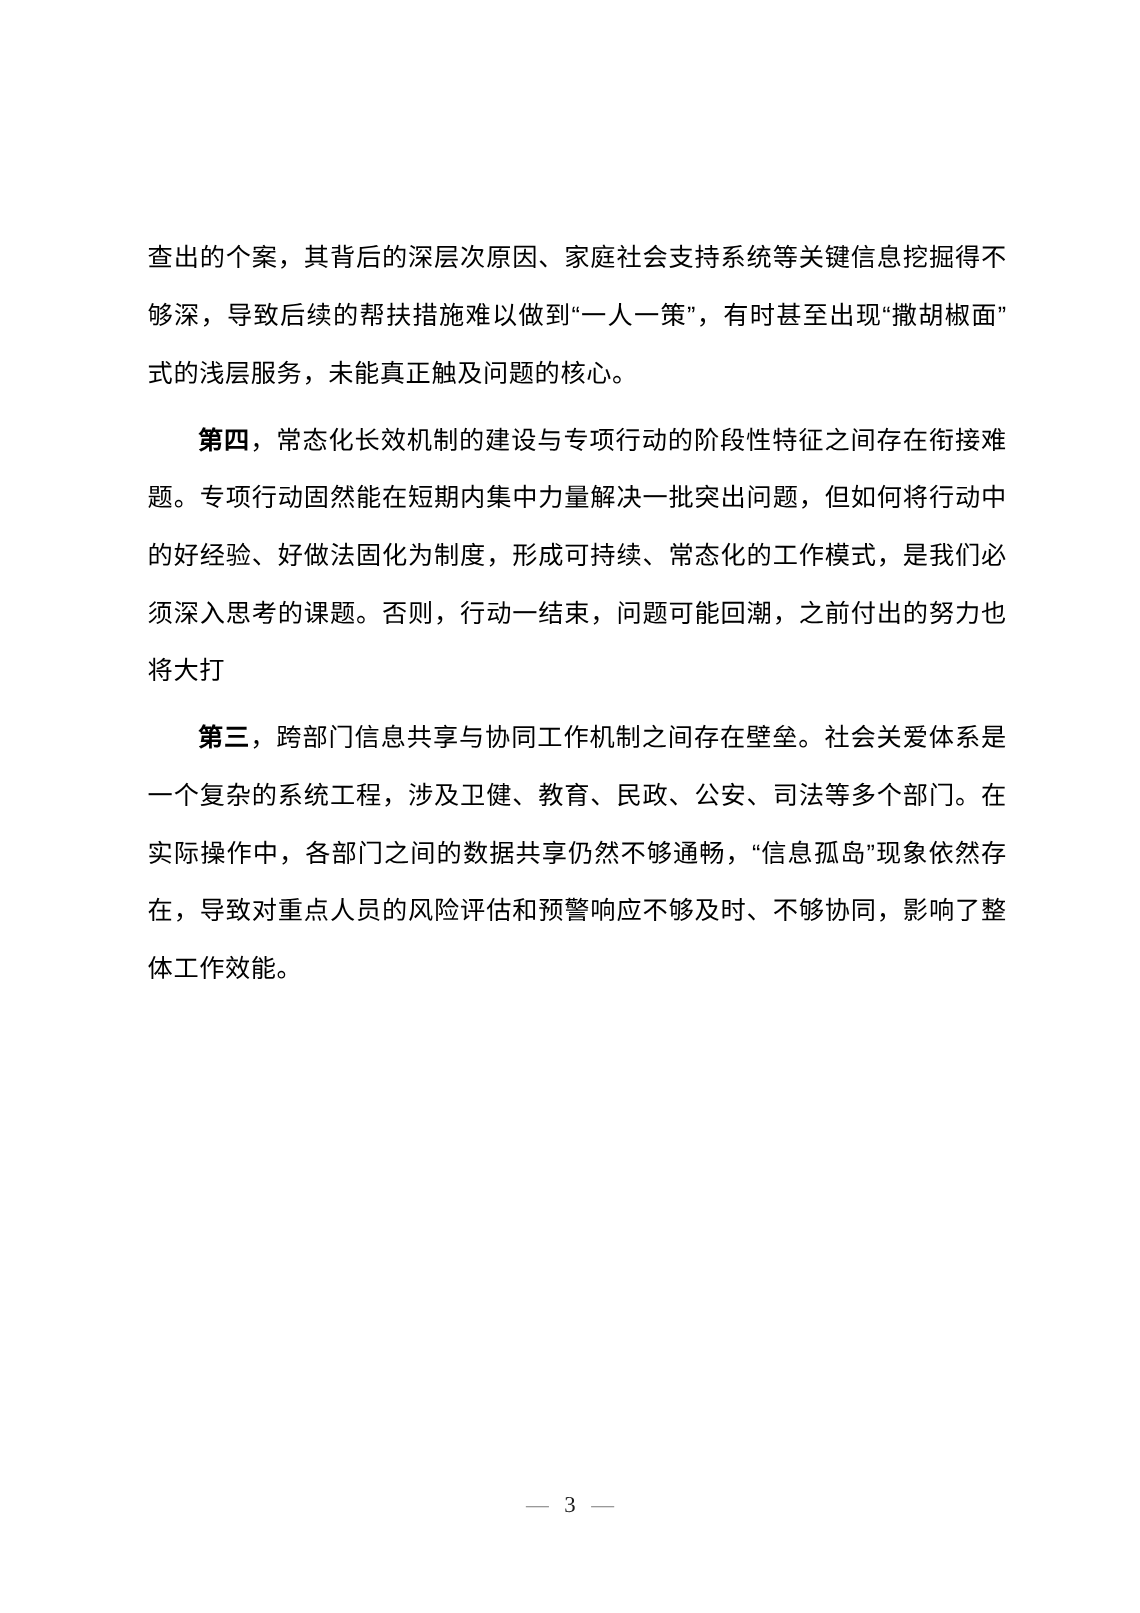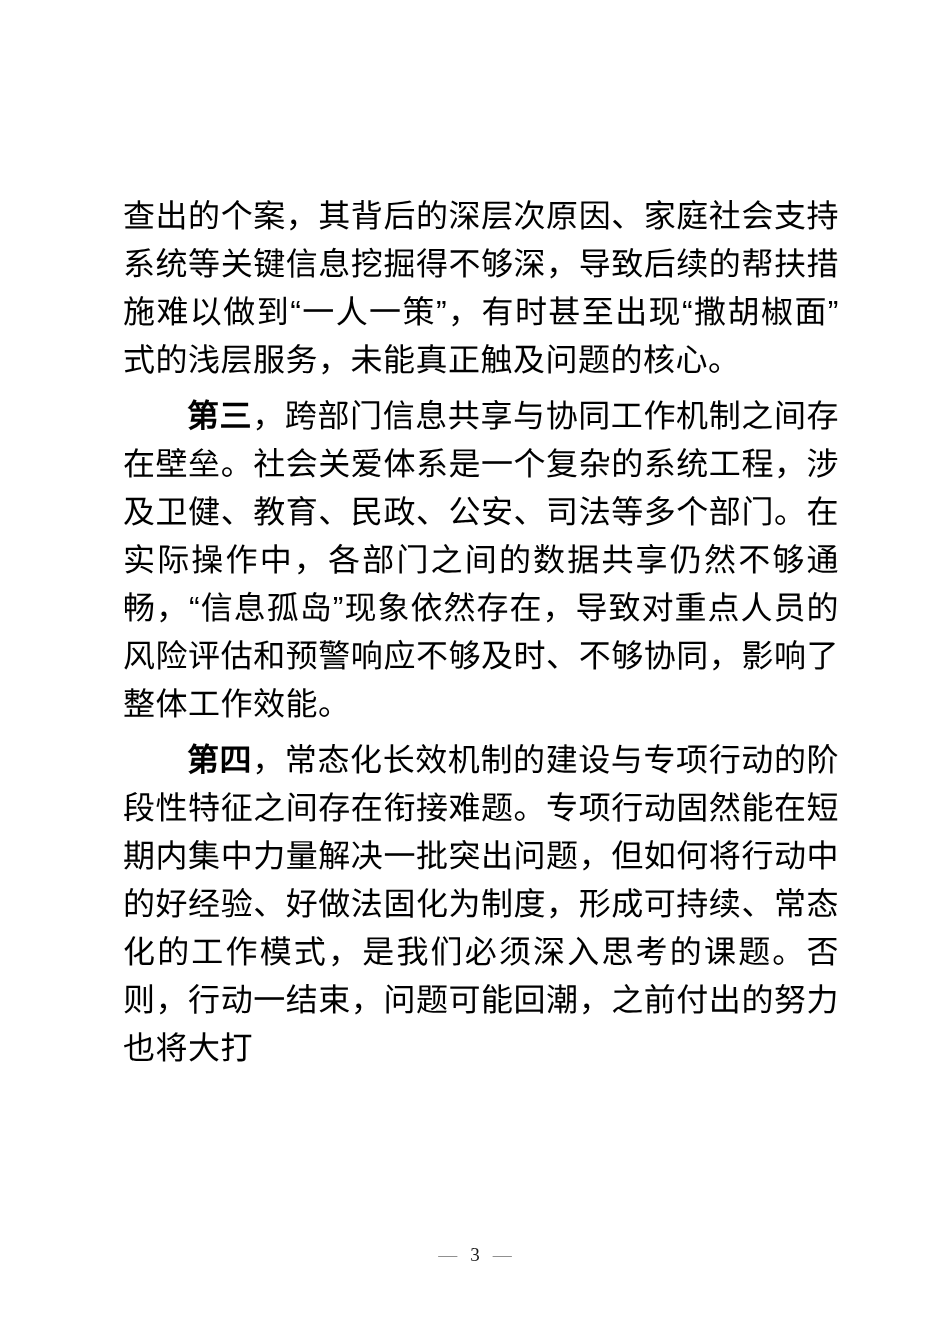--- a/index.html
+++ b/index.html
@@ -17,21 +17,21 @@
     position: absolute;
     inset: 0;
     background: #ffffff;
   }
   .content {
     position: absolute;
     left: 123px;
     top: 192px;
     width: 716px;
     font-family: "Liberation Sans", "DejaVu Sans", sans-serif;
-    font-size: 32px;
+    font-size: 21px;
     line-height: 48px;
     color: #000000;
     text-align: justify;
     text-justify: inter-character;
     letter-spacing: 0.5px;
   }
   .content p {
     margin: 0 0 8px 0;
     text-indent: 2em;
   }
@@ -63,21 +63,21 @@
 </head>
 <body>
 
 <div class="page">
 
   <div class="content">
 
     <p class="no-indent"><span>查出的个案，其背后的深层次原因、家庭社会支持系统等关键信息挖掘得不够深，导致后续的帮扶措施难以做到“一人一策”，有时甚至出现“撒胡椒面”式的浅层服务，未能真正触及问题的核心。</span></p>
 
 
+    <p><strong>第四</strong><span>，常态化长效机制的建设与专项行动的阶段性特征之间存在衔接难题。专项行动固然能在短期内集中力量解决一批突出问题，但如何将行动中的好经验、好做法固化为制度，形成可持续、常态化的工作模式，是我们必须深入思考的课题。否则，行动一结束，问题可能回潮，之前付出的努力也将大打</span></p>
+
     <p><strong>第三</strong><span>，跨部门信息共享与协同工作机制之间存在壁垒。社会关爱体系是一个复杂的系统工程，涉及卫健、教育、民政、公安、司法等多个部门。在实际操作中，各部门之间的数据共享仍然不够通畅，“信息孤岛”现象依然存在，导致对重点人员的风险评估和预警响应不够及时、不够协同，影响了整体工作效能。</span></p>
-
-    <p><strong>第四</strong><span>，常态化长效机制的建设与专项行动的阶段性特征之间存在衔接难题。专项行动固然能在短期内集中力量解决一批突出问题，但如何将行动中的好经验、好做法固化为制度，形成可持续、常态化的工作模式，是我们必须深入思考的课题。否则，行动一结束，问题可能回潮，之前付出的努力也将大打</span></p>
 
   </div>
 
   <div class="footer"><span class="dash">—</span><span class="pagenum">3</span><span class="dash">—</span></div>
 
 </div>
 
 </body></html>

